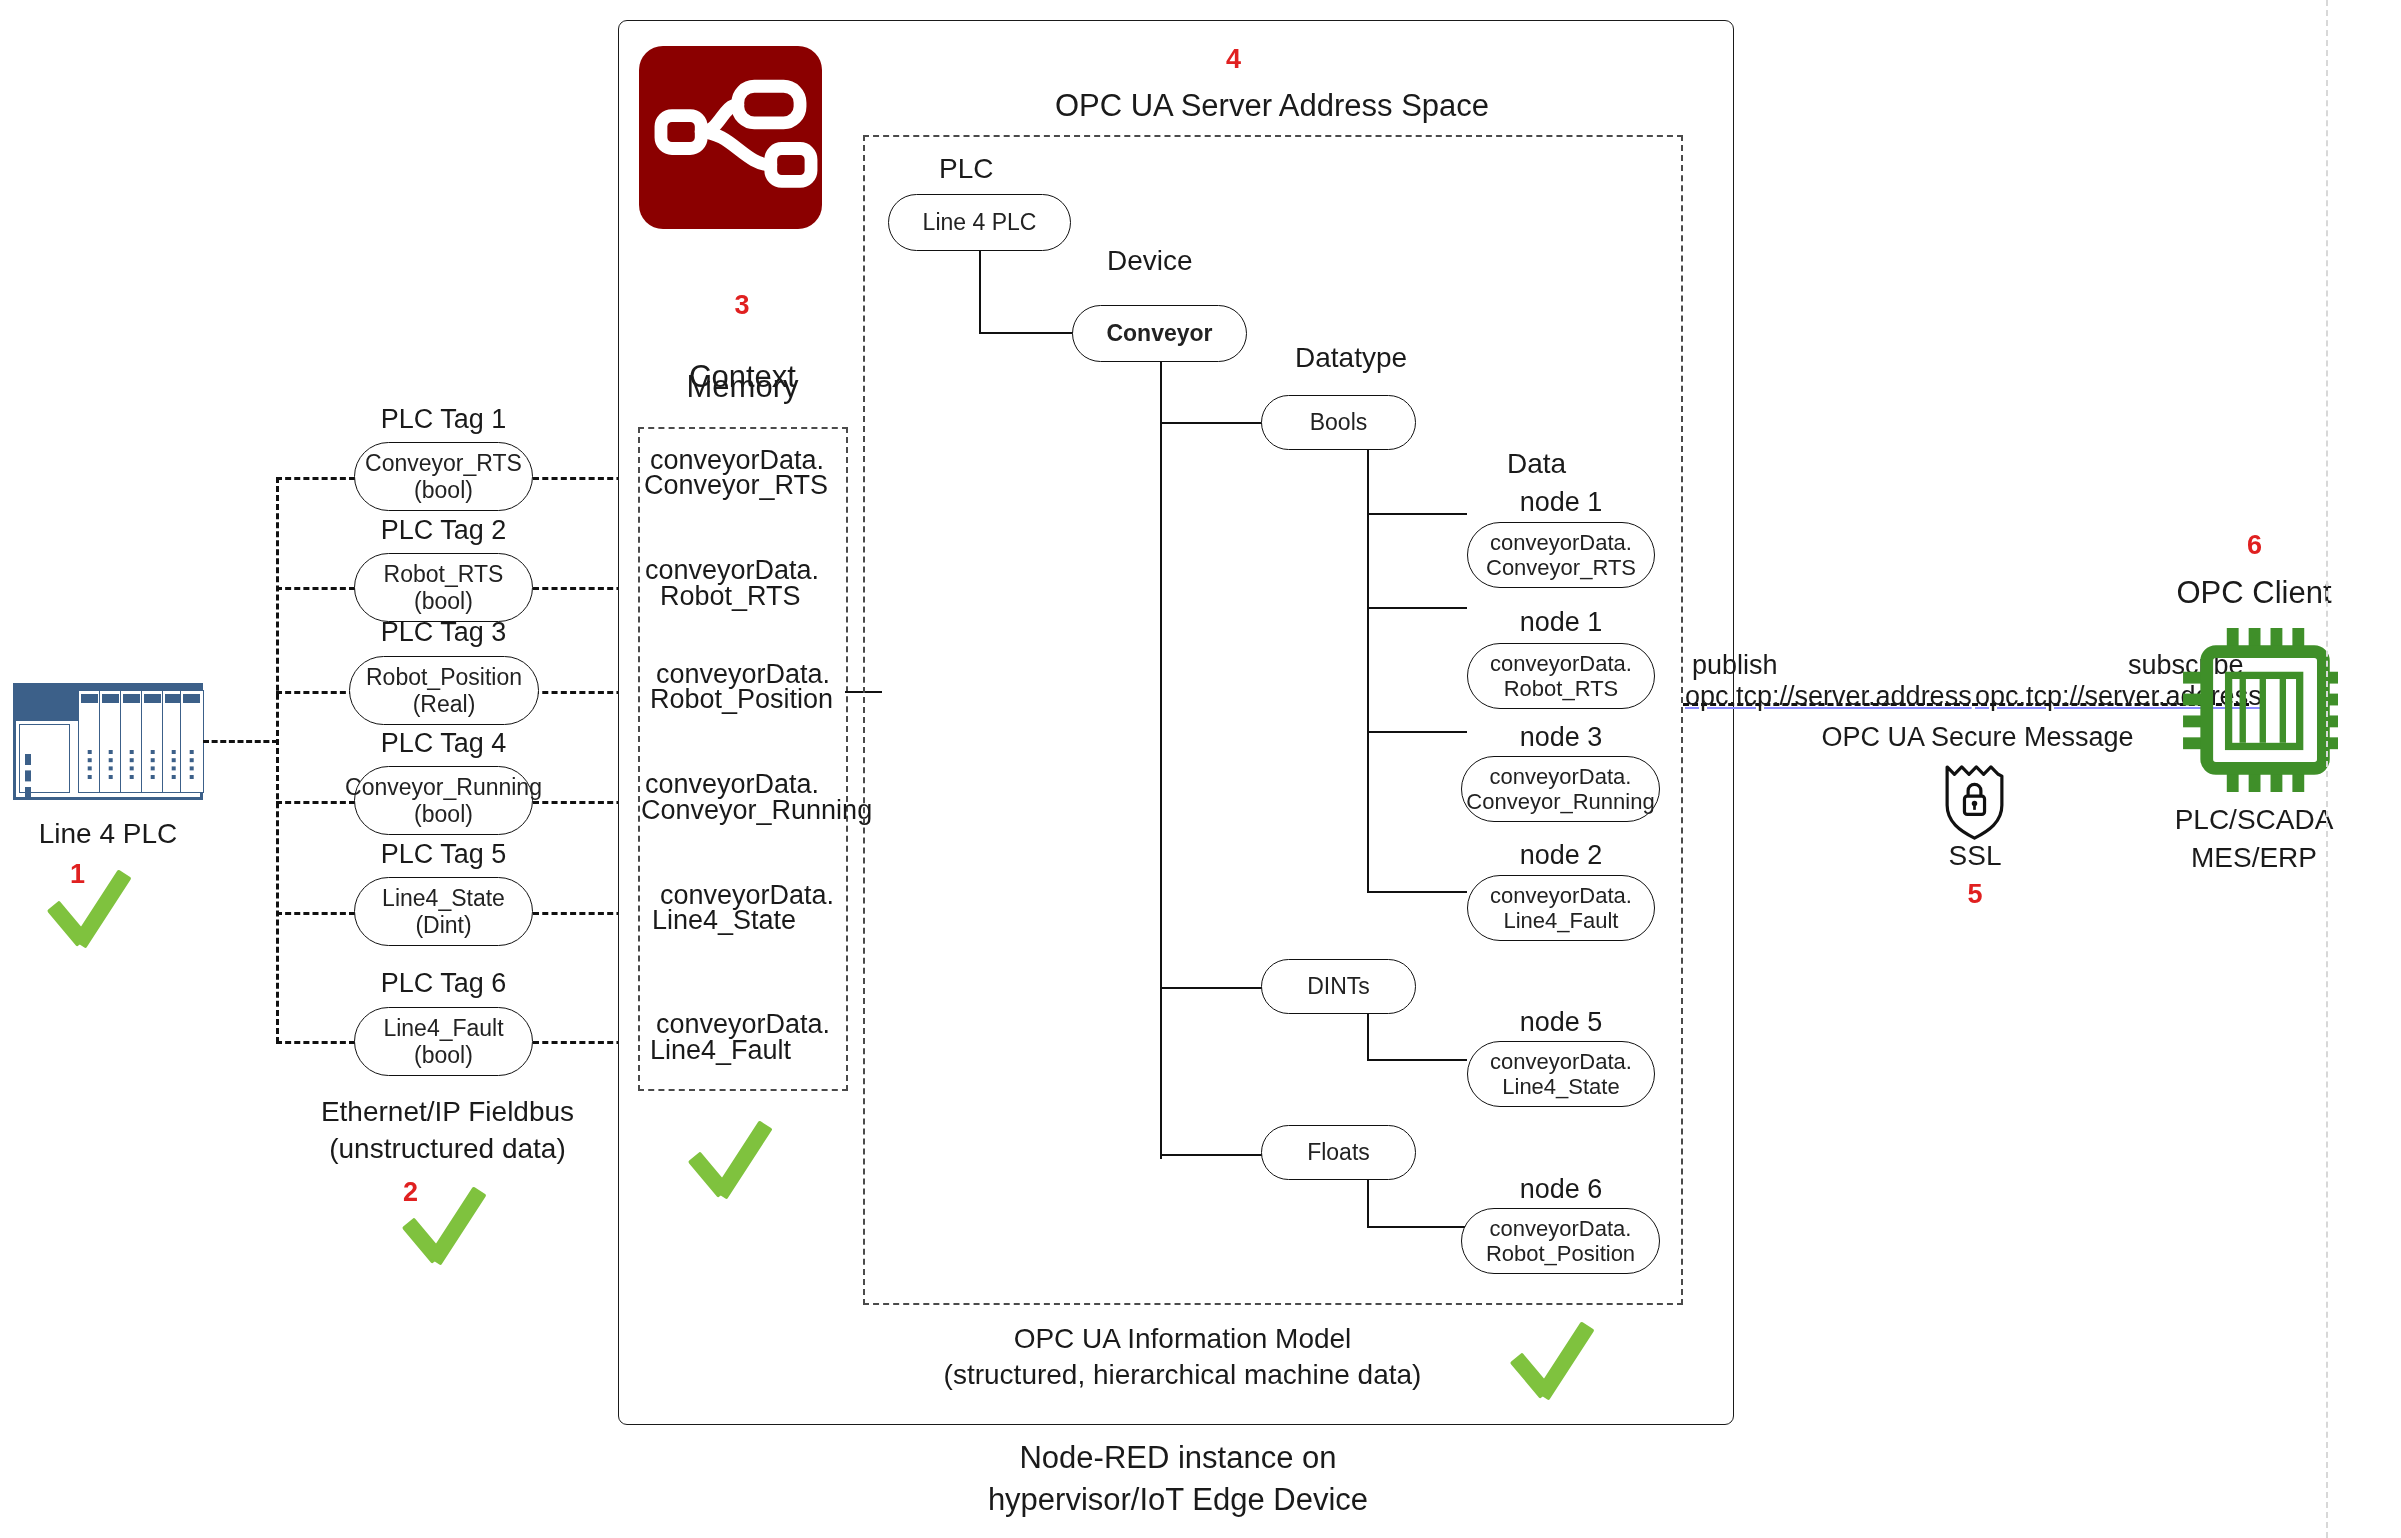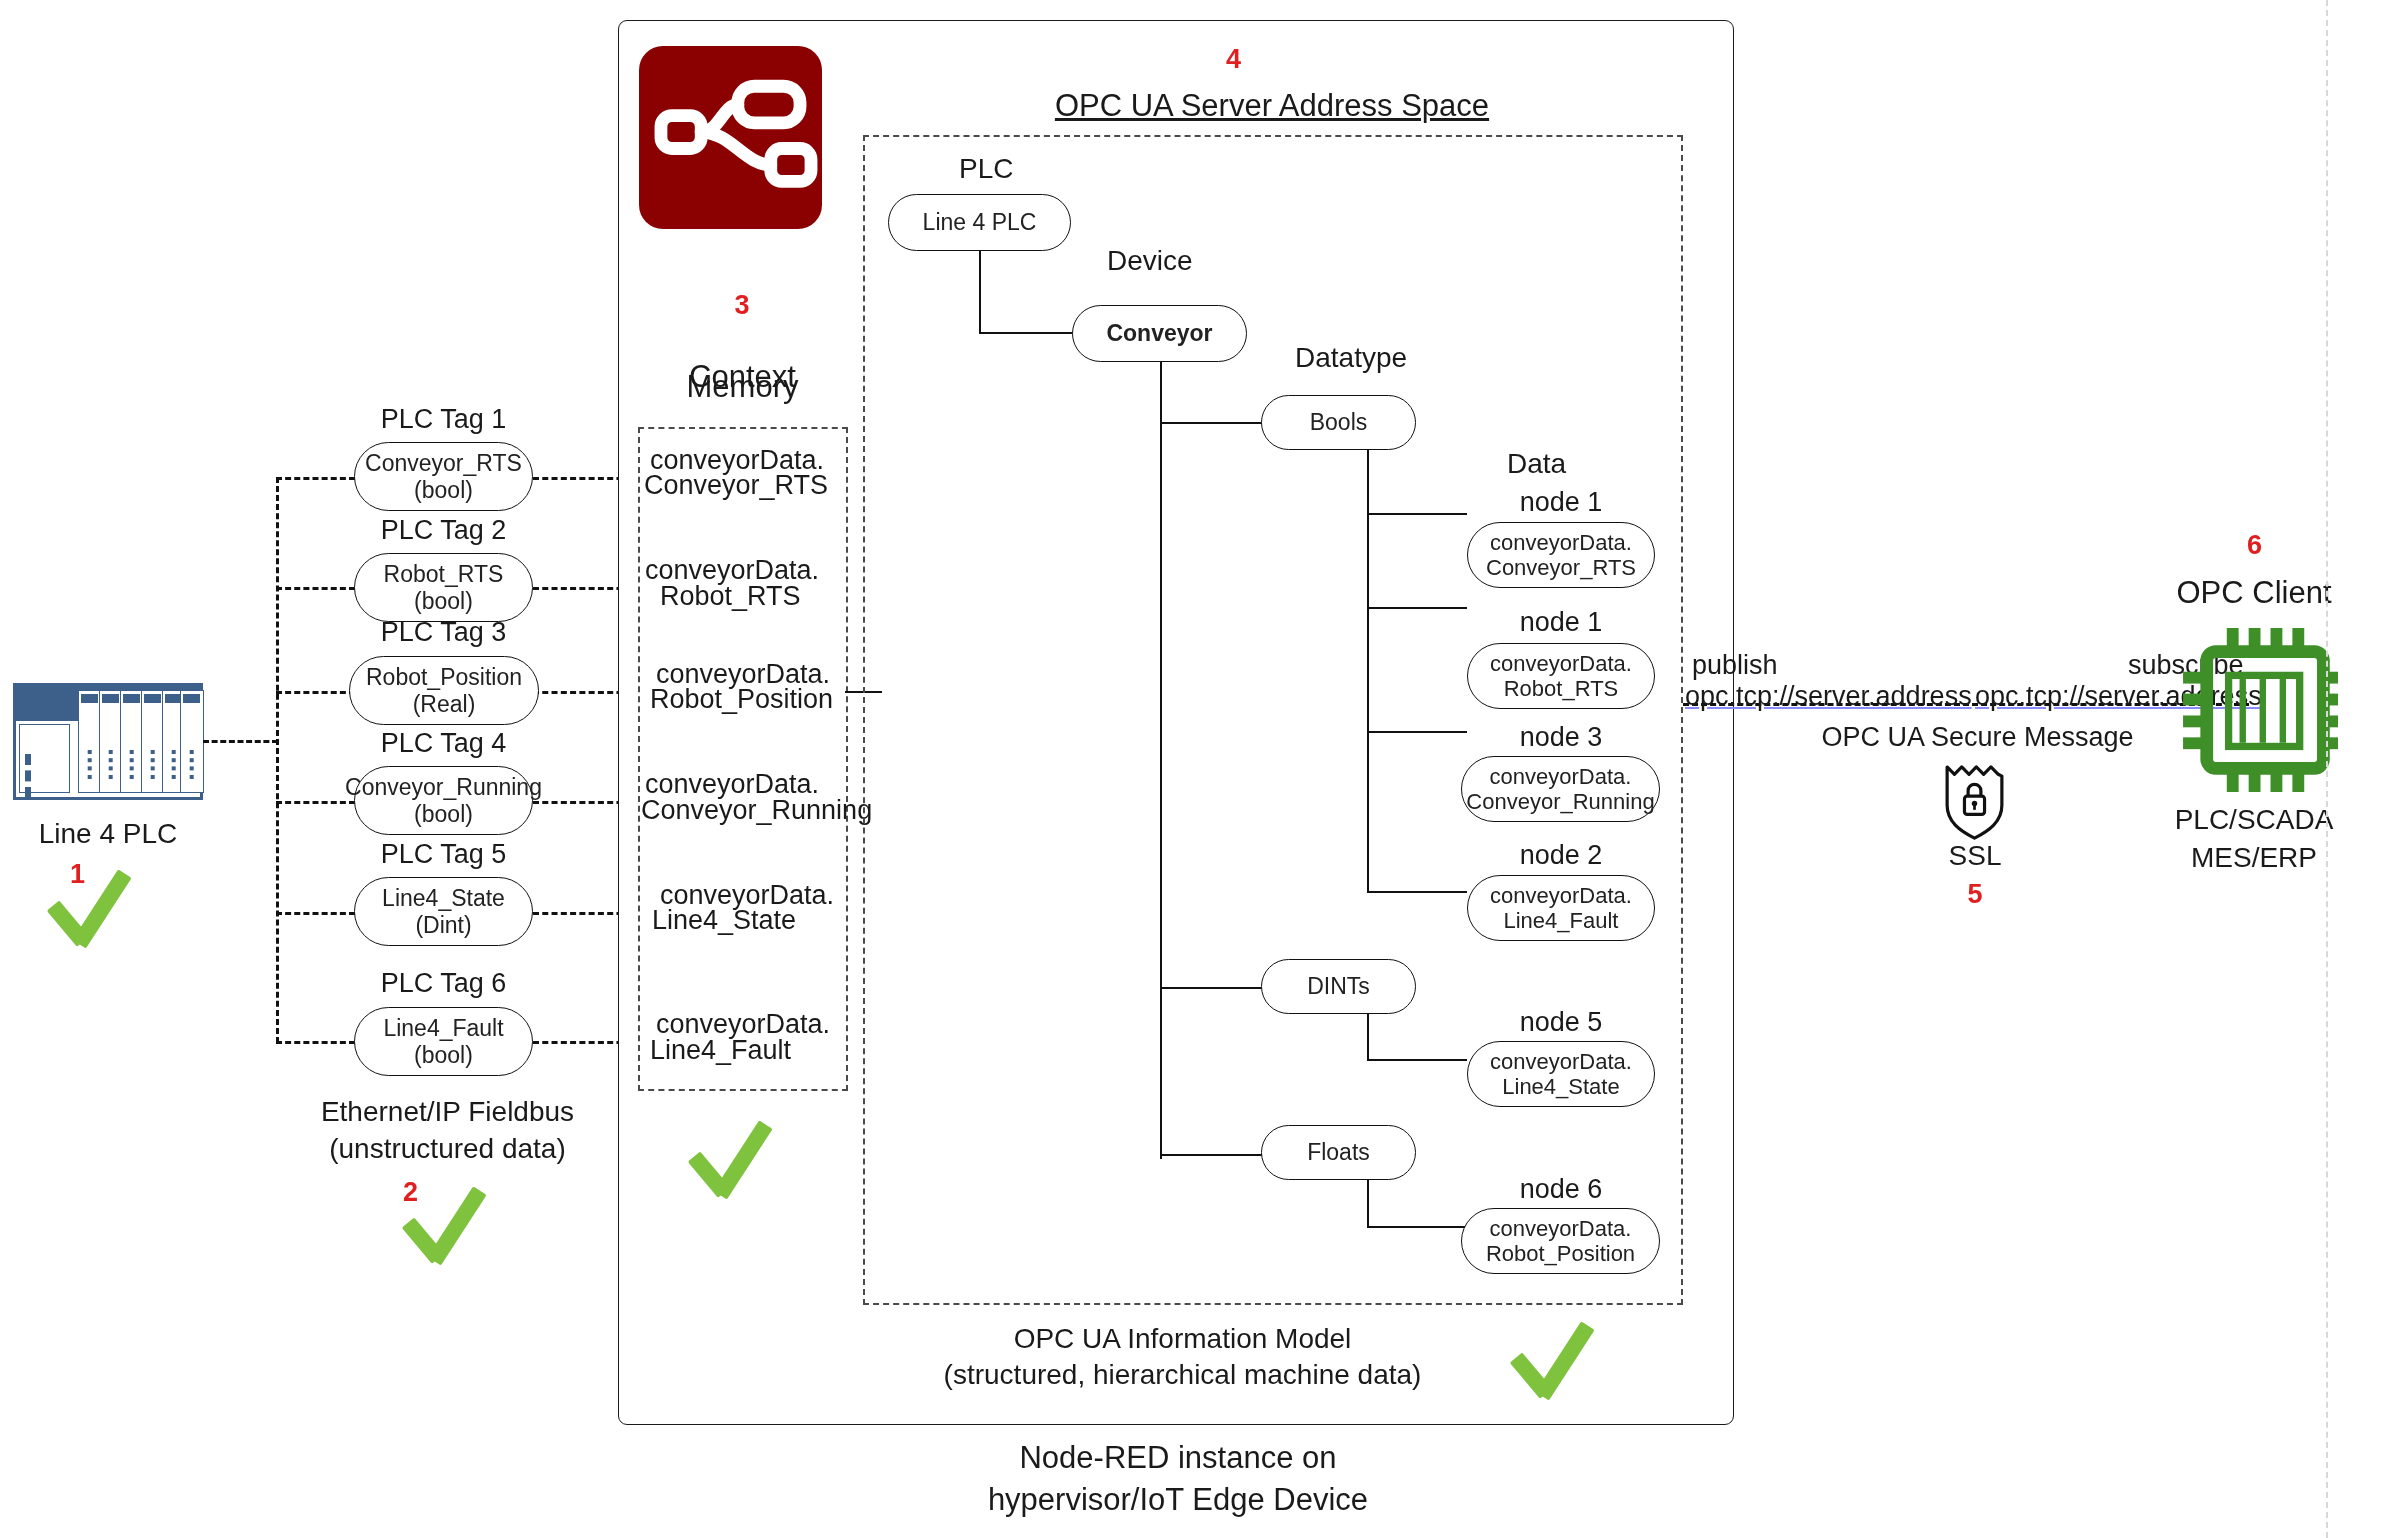--- a/index.html
+++ b/index.html
@@ -206,25 +206,25 @@
 <div class="lbl" style="left:650px;top:1035px;">Line4_Fault</div>
 
 <div class="check" style="left:694px;top:1114px;width:100px;height:100px;">
   <i class="a"></i>
     <i class="b"></i>
 </div>
 
 <div class="hl" style="left:845px;top:691px;width:37px;"></div>
 
 <div class="num ctr" style="left:1197px;top:44px;width:73px;">4</div>
-<div class="lbl huge ctr" style="left:863px;top:88px;width:818px;text-decoration:underline;">OPC UA Server Address Space</div>
+<div class="lbl huge ctr" style="left:863px;top:88px;width:818px;">OPC UA Server Address Space</div>
 
 <div class="dashbox" style="left:863px;top:135px;width:816px;height:1166px;"></div>
 
-<div class="lbl big" style="left:939px;top:153px;margin-left:20px;">PLC</div>
+<div class="lbl big" style="left:939px;top:153px;">PLC</div>
 <div class="node" style="left:888px;top:194px;width:183px;height:57px;">
   <span>Line 4 PLC</span>
 </div>
 
 <div class="vl" style="left:979px;top:250px;height:84px;"></div>
 <div class="hl" style="left:979px;top:332px;width:95px;"></div>
 
 <div class="lbl big" style="left:1107px;top:245px;">Device</div>
 <div class="node" style="left:1072px;top:305px;width:175px;height:57px;font-weight:bold;">
   <span>Conveyor</span>

